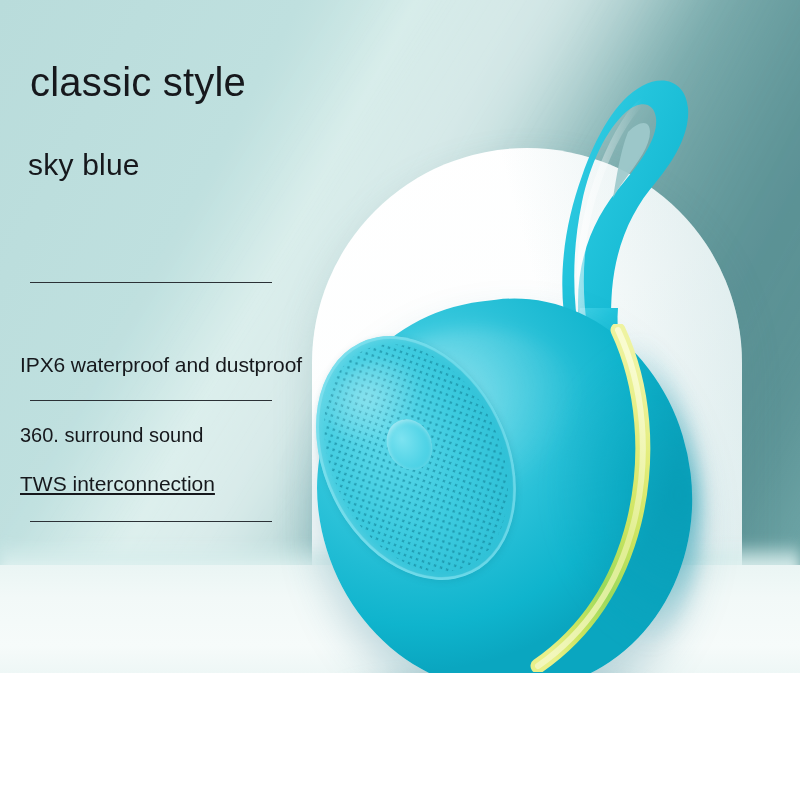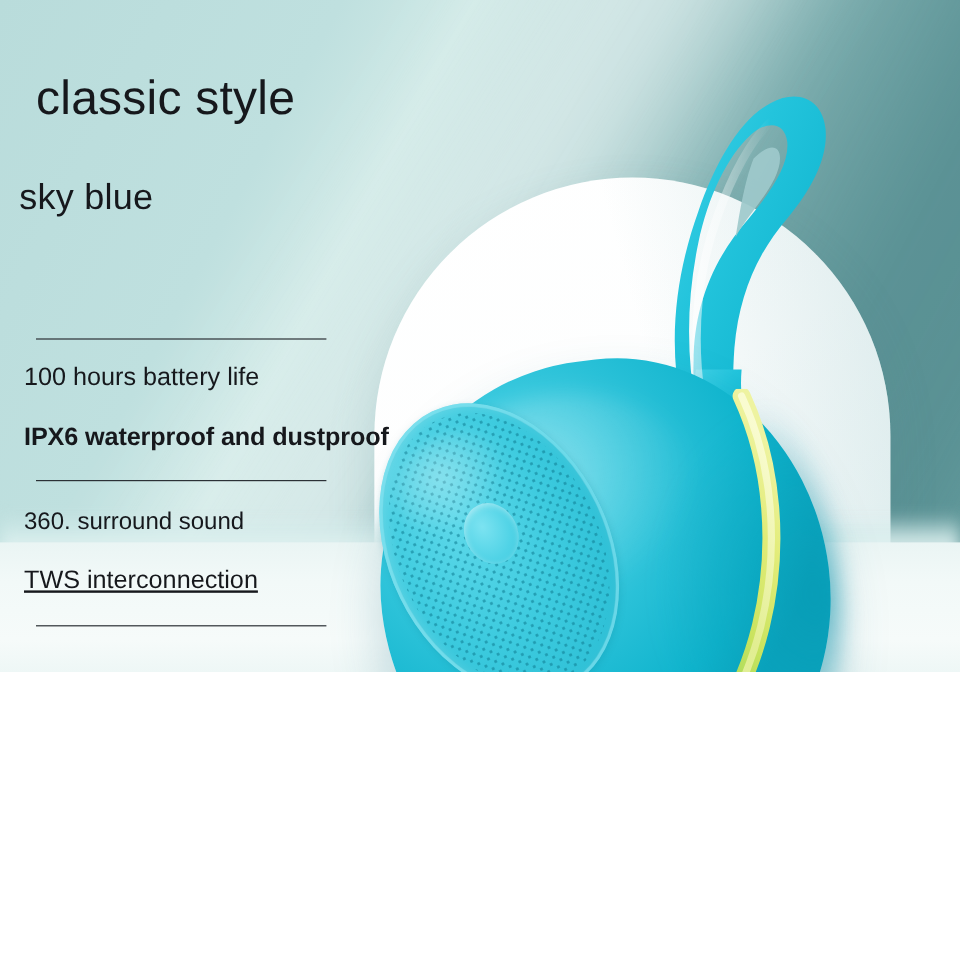--- a/index.html
+++ b/index.html
@@ -5,21 +5,21 @@
   * { margin:0; padding:0; box-sizing:border-box; }
 
   html, body {
     width:800px; height:800px;
     overflow:hidden;
     font-family:"Liberation Sans", sans-serif;
   }
 
   #scene {
     position:relative;
-    width:800px; height:560px;
+    width:800px; height:673px;
     overflow:hidden;
     background:#7dd3fc;
     padding-left:48px;
   }
 
   
   .bg-wall {
     position:absolute; inset:0;
     background:
       linear-gradient(118deg,
@@ -232,21 +232,21 @@
     position:absolute;
     left:30px; top:60px;
     font-size:40px;
     font-weight:400;
     color:#16181c;
     letter-spacing:.2px;
     white-space:nowrap;
   }
   .subhead {
     position:absolute;
-    left:16px; top:148px;
+    left:28px; top:148px;
     font-size:30px;
     font-weight:400;
     color:#16181c;
     letter-spacing:.2px;
     white-space:nowrap;
   }
 
   .rule {
     position:absolute;
     left:30px;
@@ -259,21 +259,21 @@
 
   .feat {
     position:absolute;
     left:20px;
     font-size:21px;
     font-weight:400;
     color:#16181c;
     white-space:nowrap;
   }
   .feat-1 { top:303px; }
-  .feat-2 { top:353px; font-weight:700; letter-spacing:-.1px; }
+  .feat-2 { top:353px; font-weight:400; letter-spacing:-.1px; }
   .feat-3 { top:424px; font-size:20px; }
   .feat-4 { top:472px;text-decoration:underline; }
 </style>
 </head>
 <body>
 
 <div id="scene">
 
   <div class="bg-wall"></div>
   <div class="bg-shadow-tr"></div>
@@ -359,21 +359,20 @@
 
   <div class="glass-disc">
     <div class="glass-disc-hl"></div>
   </div>
 
   <div class="copy">
     <div class="headline">classic style</div>
     <div class="subhead">sky blue</div>
 
     <div class="rule rule-1"></div>
-    <div class="feat feat-1">100 hours battery life</div>
     <div class="feat feat-2">IPX6 waterproof and dustproof</div>
 
     <div class="rule rule-2"></div>
     <div class="feat feat-3">360. surround sound</div>
     <div class="feat feat-4">TWS interconnection</div>
 
     <div class="rule rule-3"></div>
   </div>
 
 </div>

